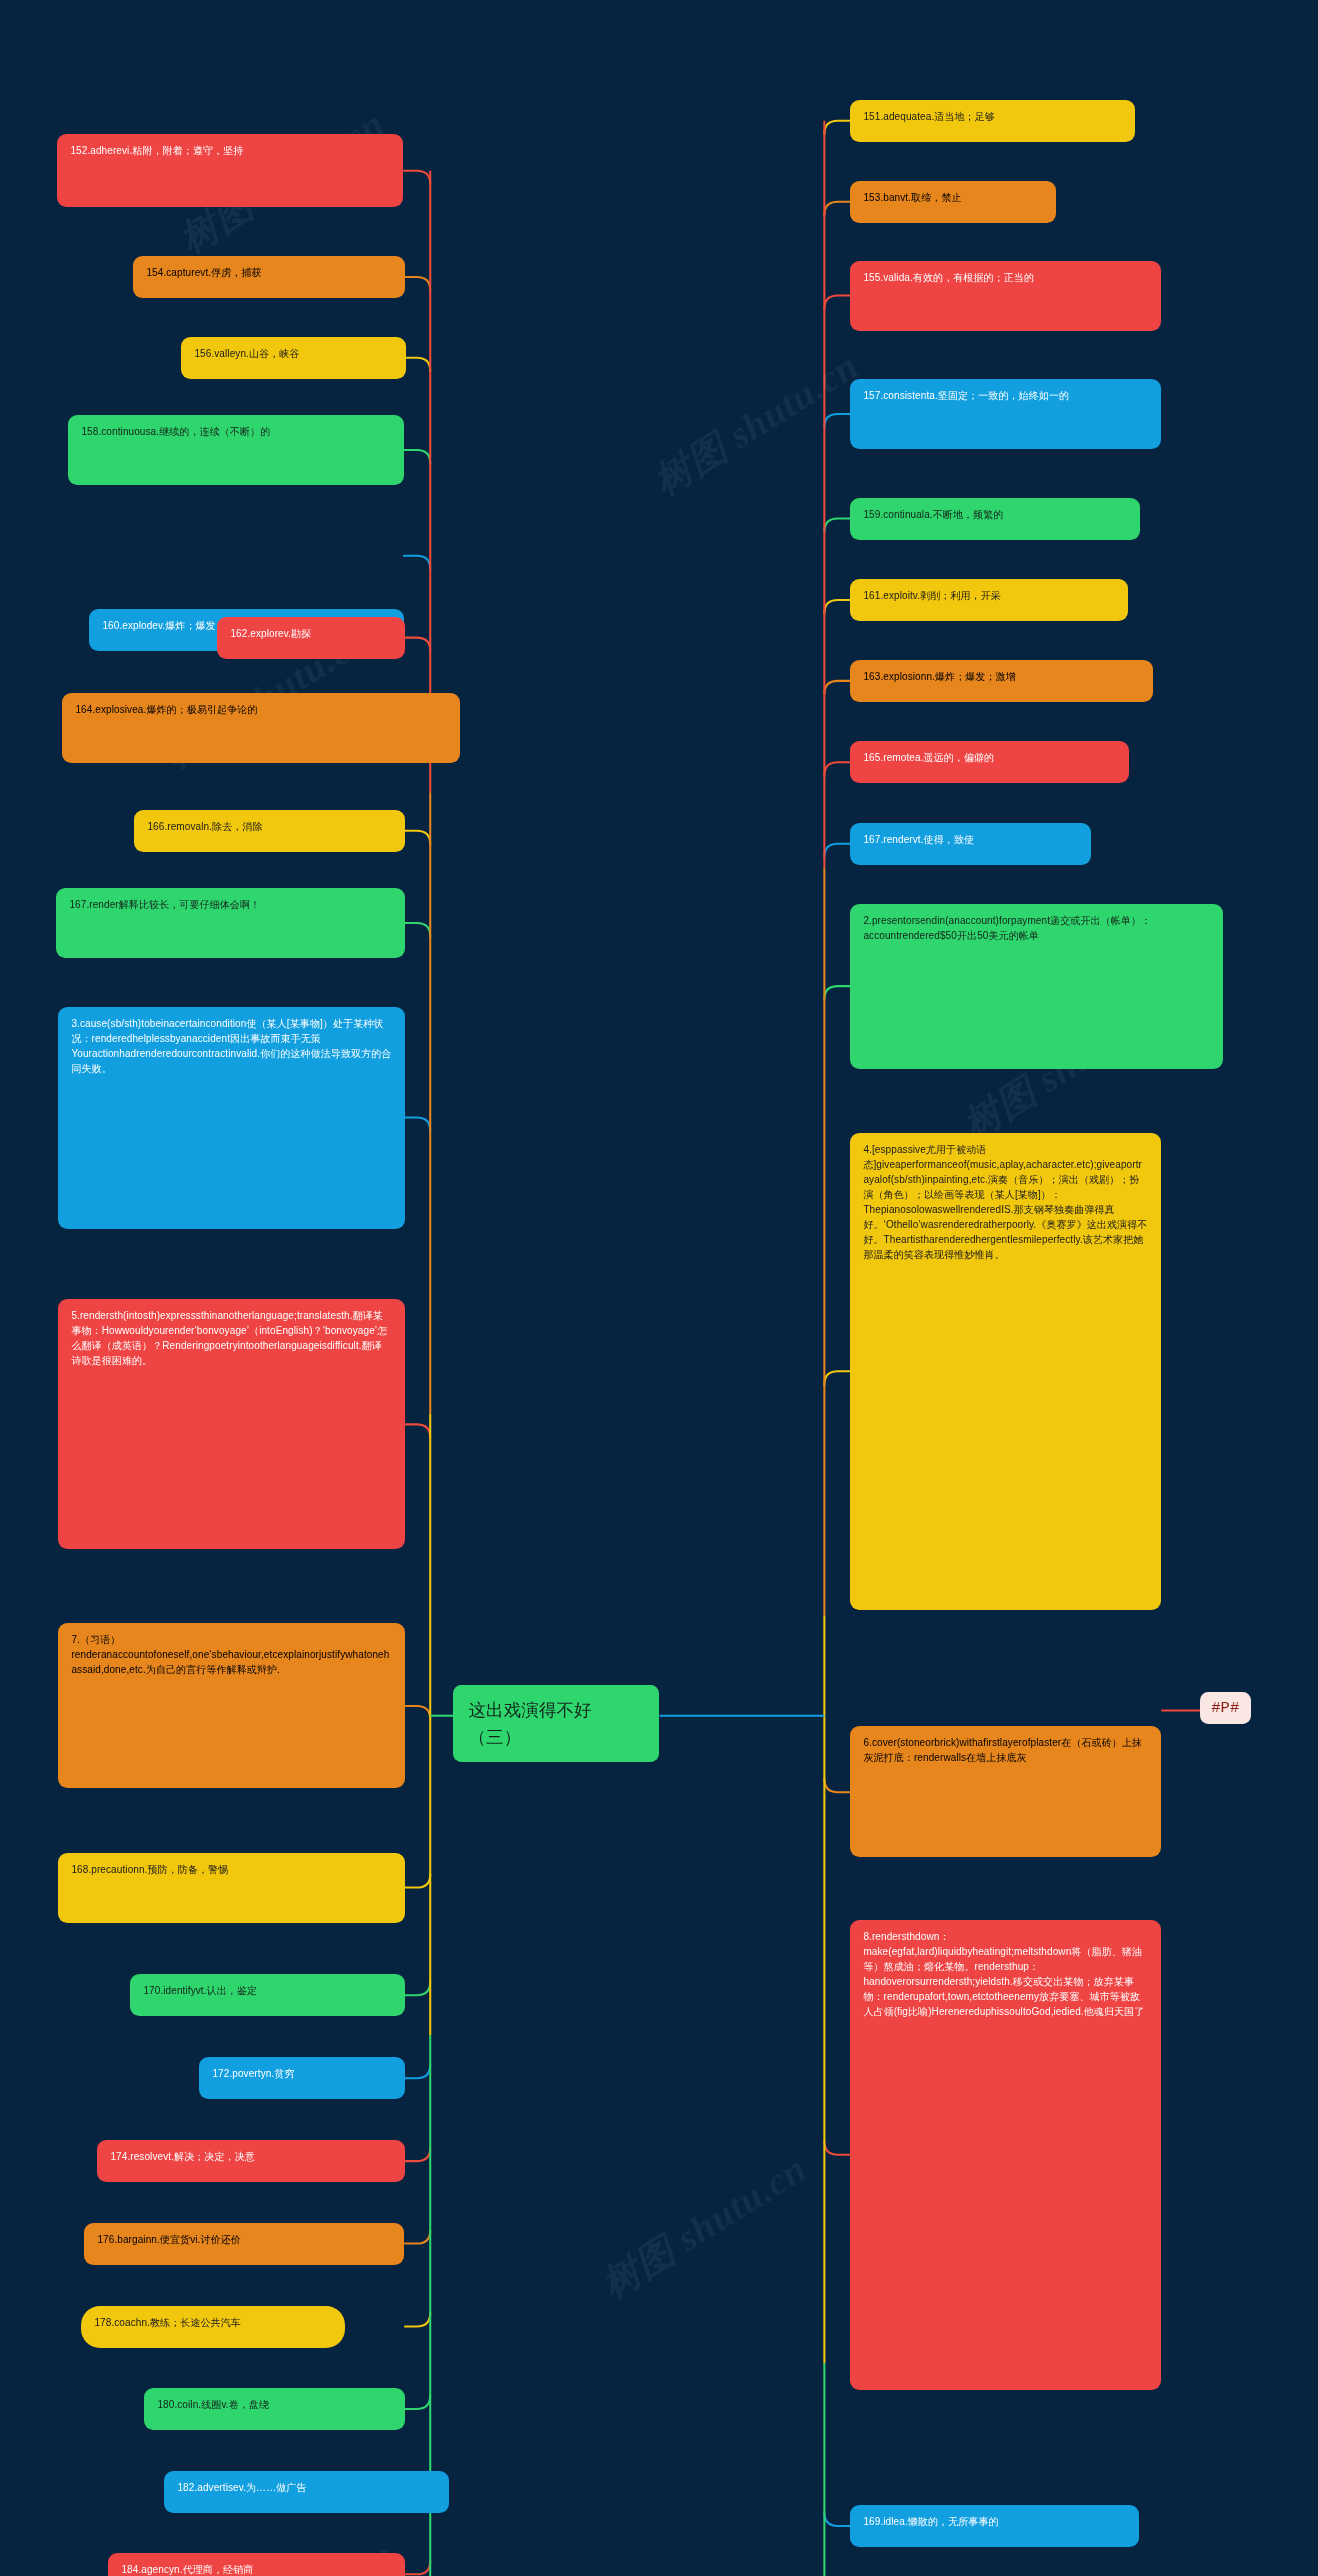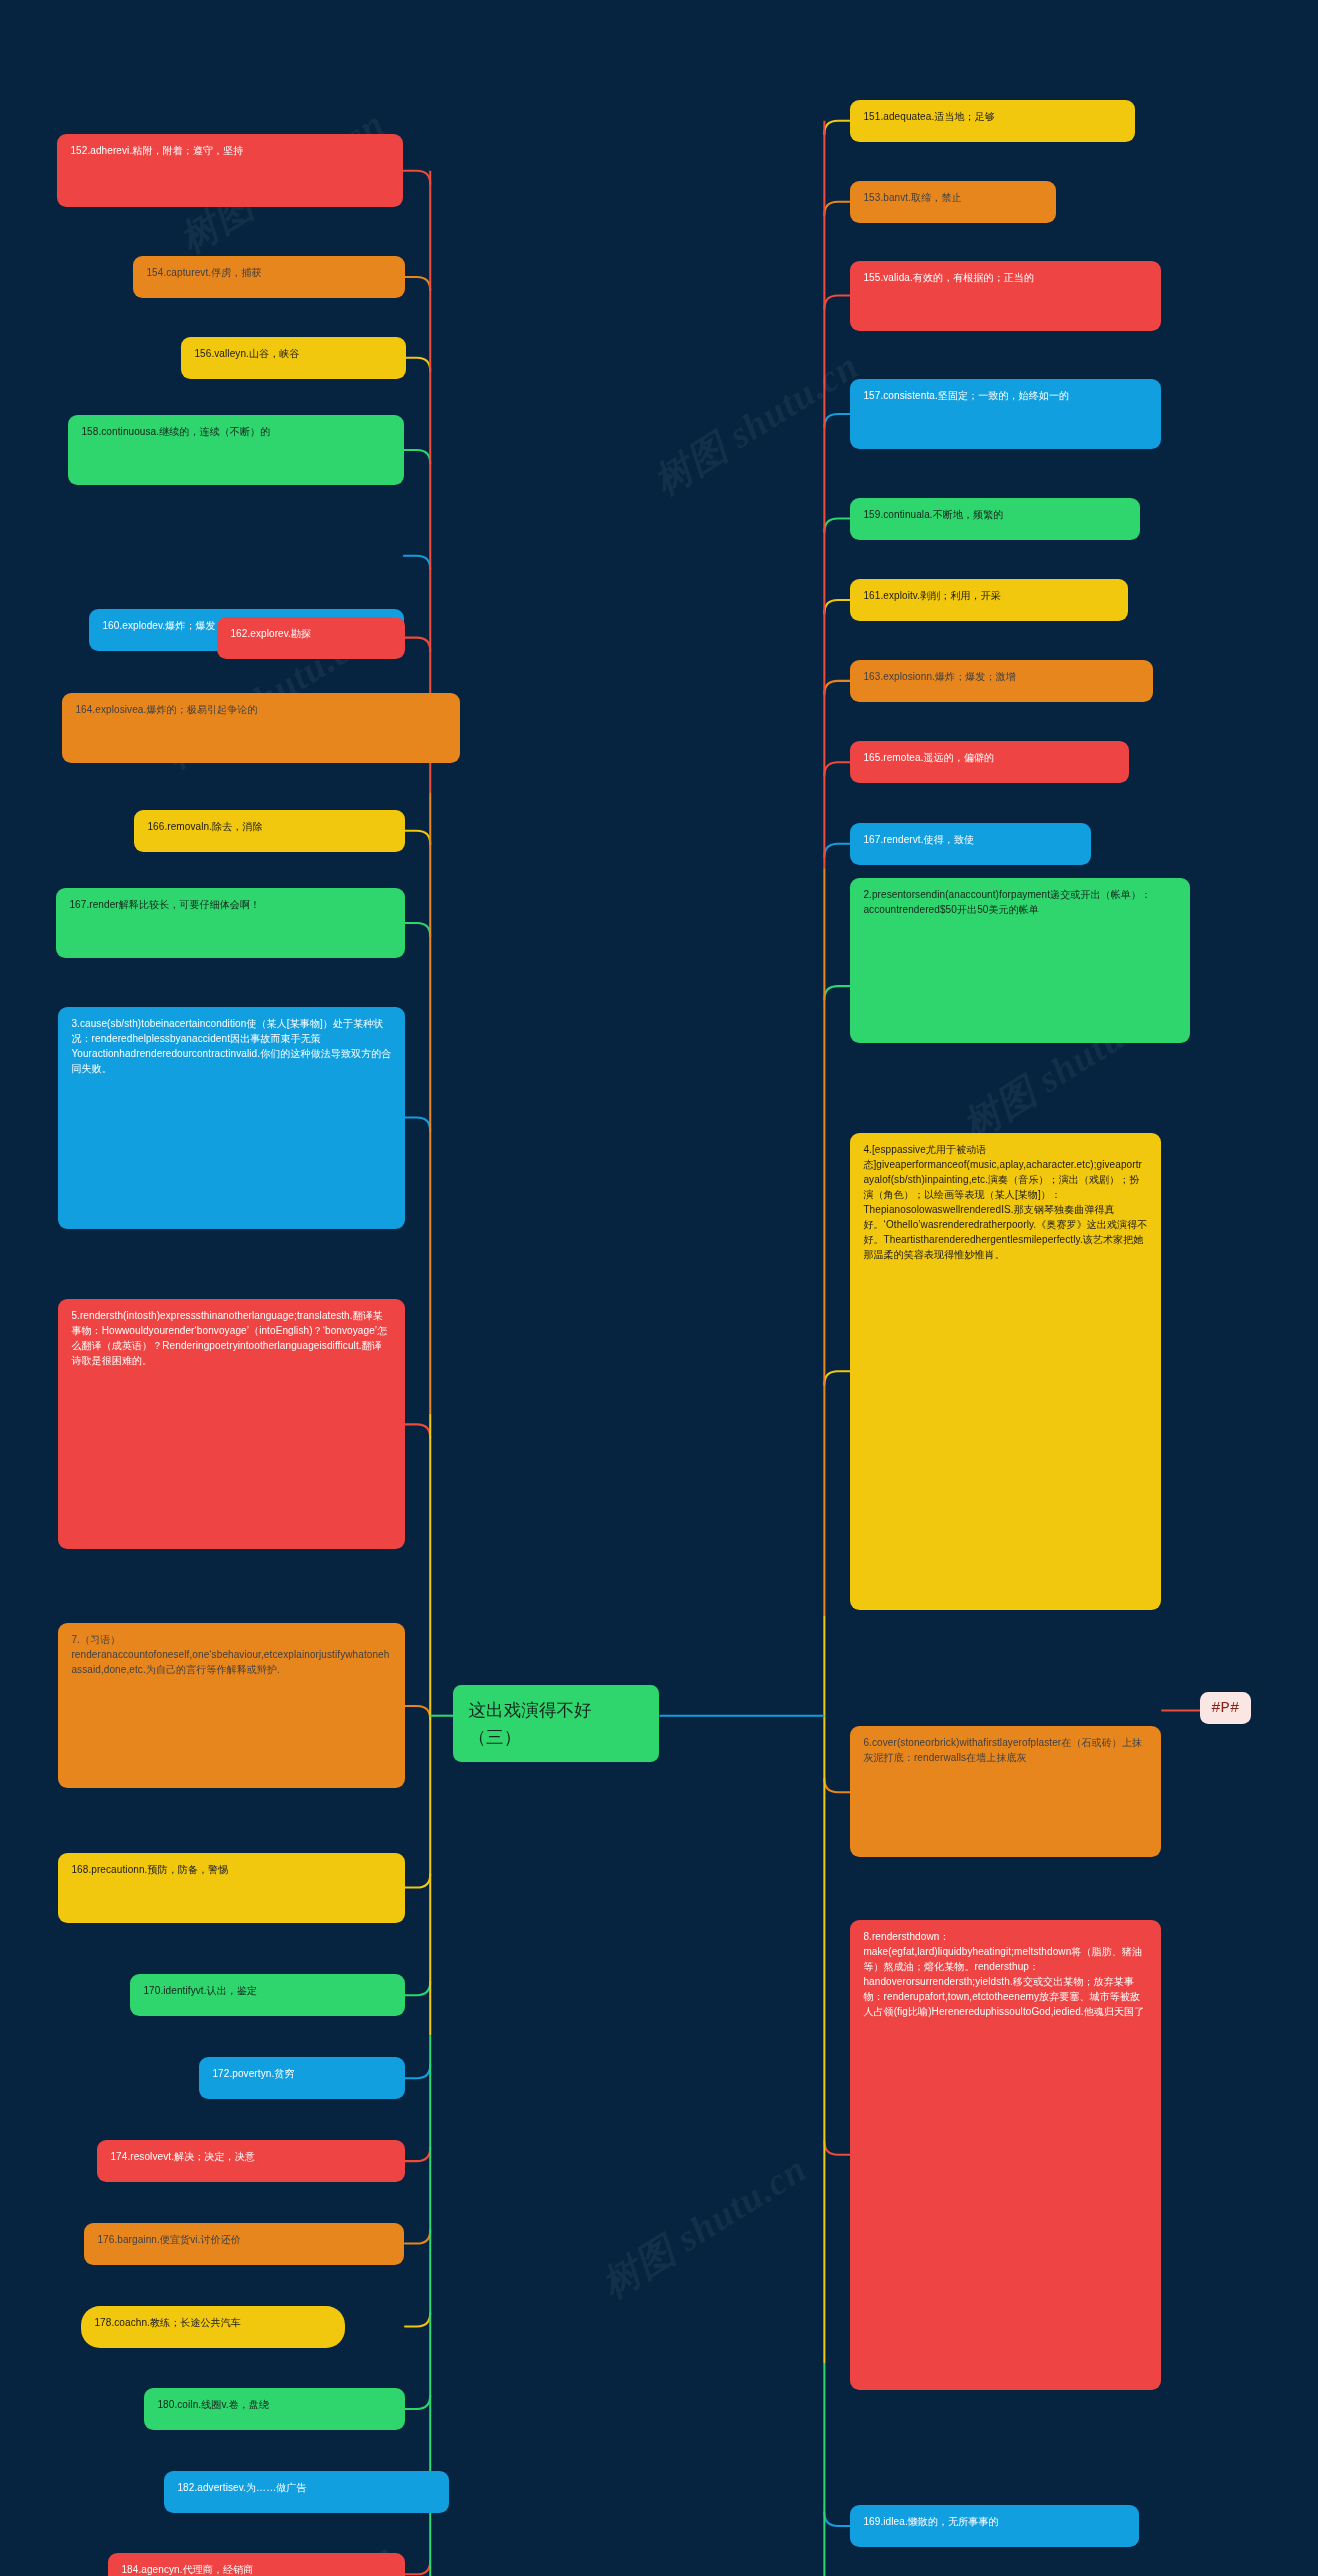--- a/index.html
+++ b/index.html
@@ -23,21 +23,21 @@
   .node{
     position:absolute;box-sizing:border-box;
     border-radius:9.3px;
     padding:9.3px 13.4px;
     line-height:1.5;
     font-size:10px;
     letter-spacing:0.1px;
     word-break:break-word;
   }
   .c-red   {background:#ef4444;color:#ffffff;}
-  .c-orange{background:#e8861e;color:#404040;}
+  .c-orange{background:#e8861e;color:#000000;}
   .c-yellow{background:#f2c80f;color:#1a1a1a;}
   .c-green {background:#2fd66e;color:#14231a;}
   .c-blue  {background:#129fe0;color:#ffffff;}
 
   .root{
     background:#2fd66e;color:#10281b;
     font-size:17.5px;font-weight:400;
     border-radius:8.2px;padding:12.4px 15.5px;
     text-align:left;
   }
@@ -171,21 +171,21 @@
   <div id="right-layer">
       <div class="node c-yellow" style="left: 850px; top: 100px; width: 285px; min-height: 42px;">151.adequatea.适当地；足够</div>
       <div class="node c-orange" style="left: 850px; top: 181px; width: 206px; min-height: 42px;">153.banvt.取缔，禁止</div>
       <div class="node c-red" style="left: 850px; top: 261px; width: 311px; min-height: 70px;">155.valida.有效的，有根据的；正当的</div>
       <div class="node c-blue" style="left: 850px; top: 379px; width: 311px; min-height: 70px;">157.consistenta.坚固定；一致的，始终如一的</div>
       <div class="node c-green" style="left: 850px; top: 498px; width: 290px; min-height: 42px;">159.continuala.不断地，频繁的</div>
       <div class="node c-yellow" style="left: 850px; top: 579px; width: 278px; min-height: 42px;">161.exploitv.剥削；利用，开采</div>
       <div class="node c-orange" style="left: 850px; top: 660px; width: 303px; min-height: 42px;">163.explosionn.爆炸；爆发；激增</div>
       <div class="node c-red" style="left: 850px; top: 741px; width: 279px; min-height: 42px;">165.remotea.遥远的，偏僻的</div>
       <div class="node c-blue" style="left: 850px; top: 823px; width: 241px; min-height: 42px;">167.rendervt.使得，致使</div>
-      <div class="node c-green" style="left: 850px; top: 878px; width: 340px; min-height: 165px;">2.presentorsendin(anaccount)forpayment递交或开出（帐单）：accountrendered$50开出50美元的帐单</div>
+      <div class="node c-green" style="left: 850px; top: 904px; width: 373px; min-height: 165px;">2.presentorsendin(anaccount)forpayment递交或开出（帐单）：accountrendered$50开出50美元的帐单</div>
       <div class="node c-yellow" style="left: 850px; top: 1133px; width: 311px; min-height: 477px;">4.[esppassive尤用于被动语态]giveaperformanceof(music,aplay,acharacter.etc);giveaportrayalof(sb/sth)inpainting,etc.演奏（音乐）；演出（戏剧）；扮演（角色）；以绘画等表现（某人[某物]）：ThepianosolowaswellrenderedIS.那支钢琴独奏曲弹得真好。‘Othello’wasrenderedratherpoorly.《奥赛罗》这出戏演得不好。Theartistharenderedhergentlesmileperfectly.该艺术家把她那温柔的笑容表现得惟妙惟肖。</div>
       <div class="node c-orange" style="left: 850px; top: 1726px; width: 311px; min-height: 131px;">6.cover(stoneorbrick)withafirstlayerofplaster在（石或砖）上抹灰泥打底：renderwalls在墙上抹底灰</div>
       <div class="node c-red" style="left: 850px; top: 1920px; width: 311px; min-height: 470px;">8.rendersthdown：make(egfat,lard)liquidbyheatingit;meltsthdown将（脂肪、猪油等）熬成油；熔化某物。rendersthup：handoverorsurrendersth;yieldsth.移交或交出某物；放弃某事物：renderupafort,town,etctotheenemy放弃要塞、城市等被敌人占领(fig比喻)HerenereduphissoultoGod,iedied.他魂归天国了</div>
       <div class="node c-blue" style="left: 850px; top: 2505px; width: 289px; min-height: 42px;">169.idlea.懒散的，无所事事的</div>
     </div>
 
 </div>
 
 
 </body></html>

